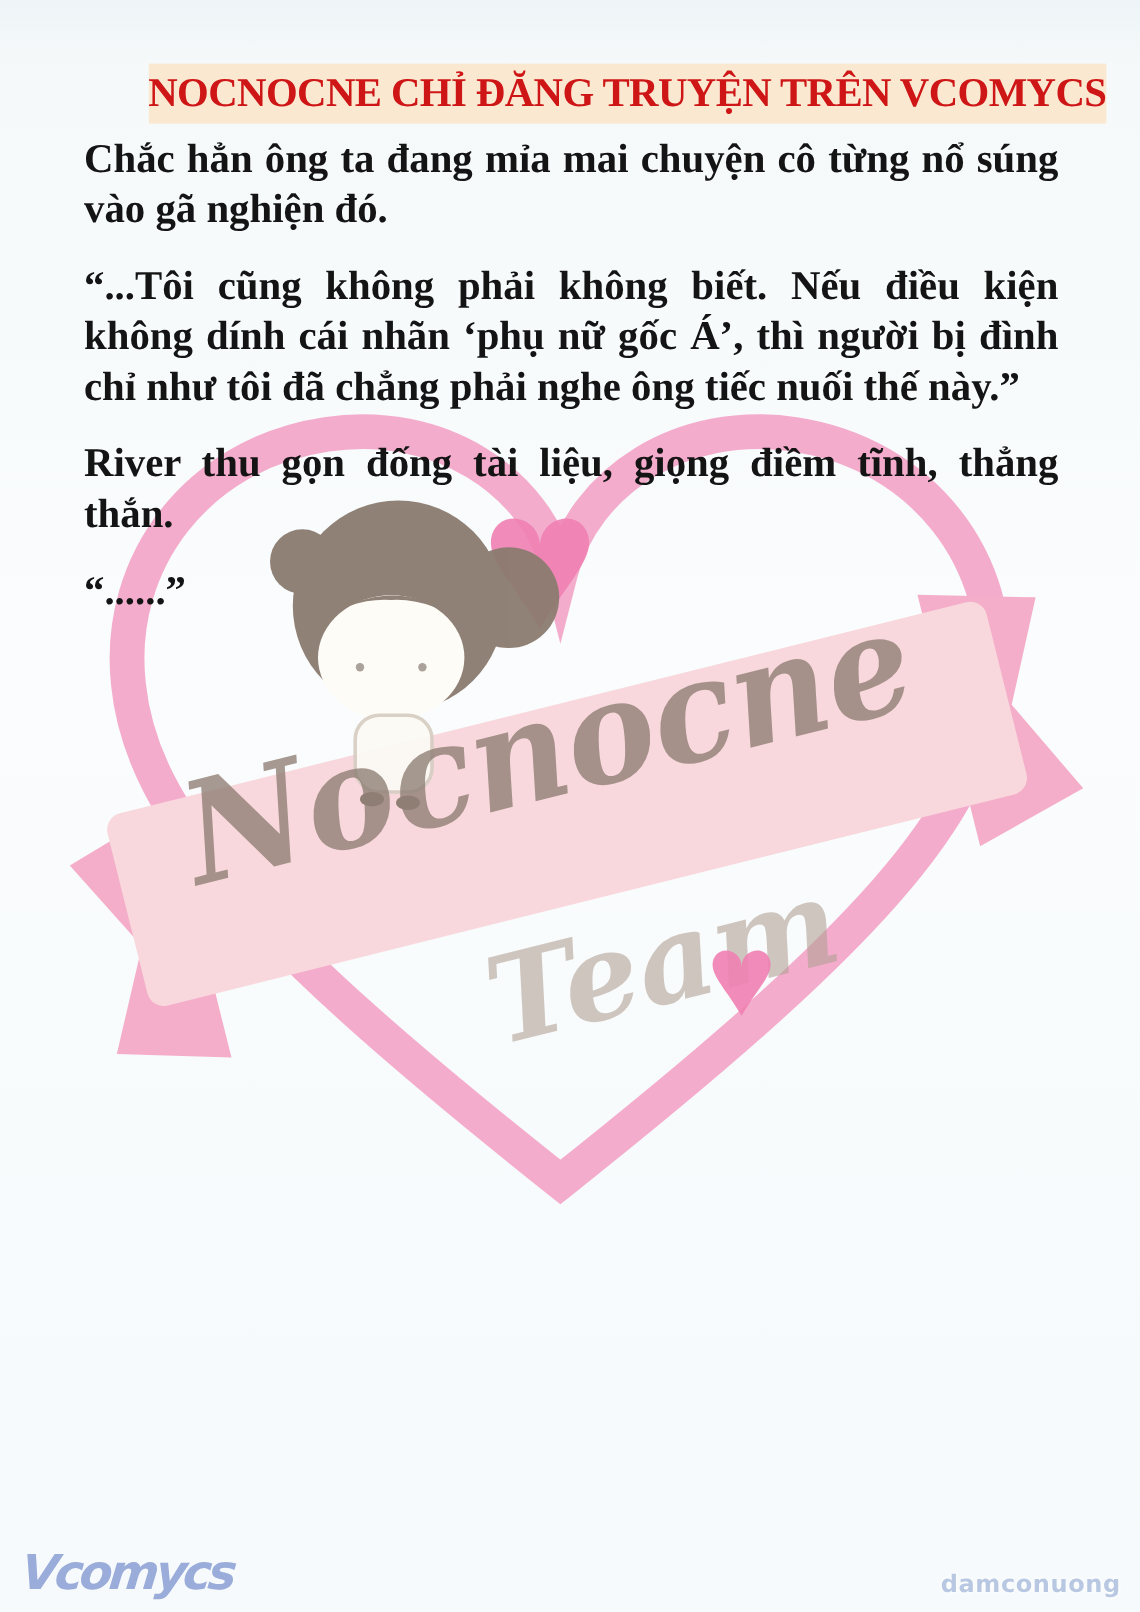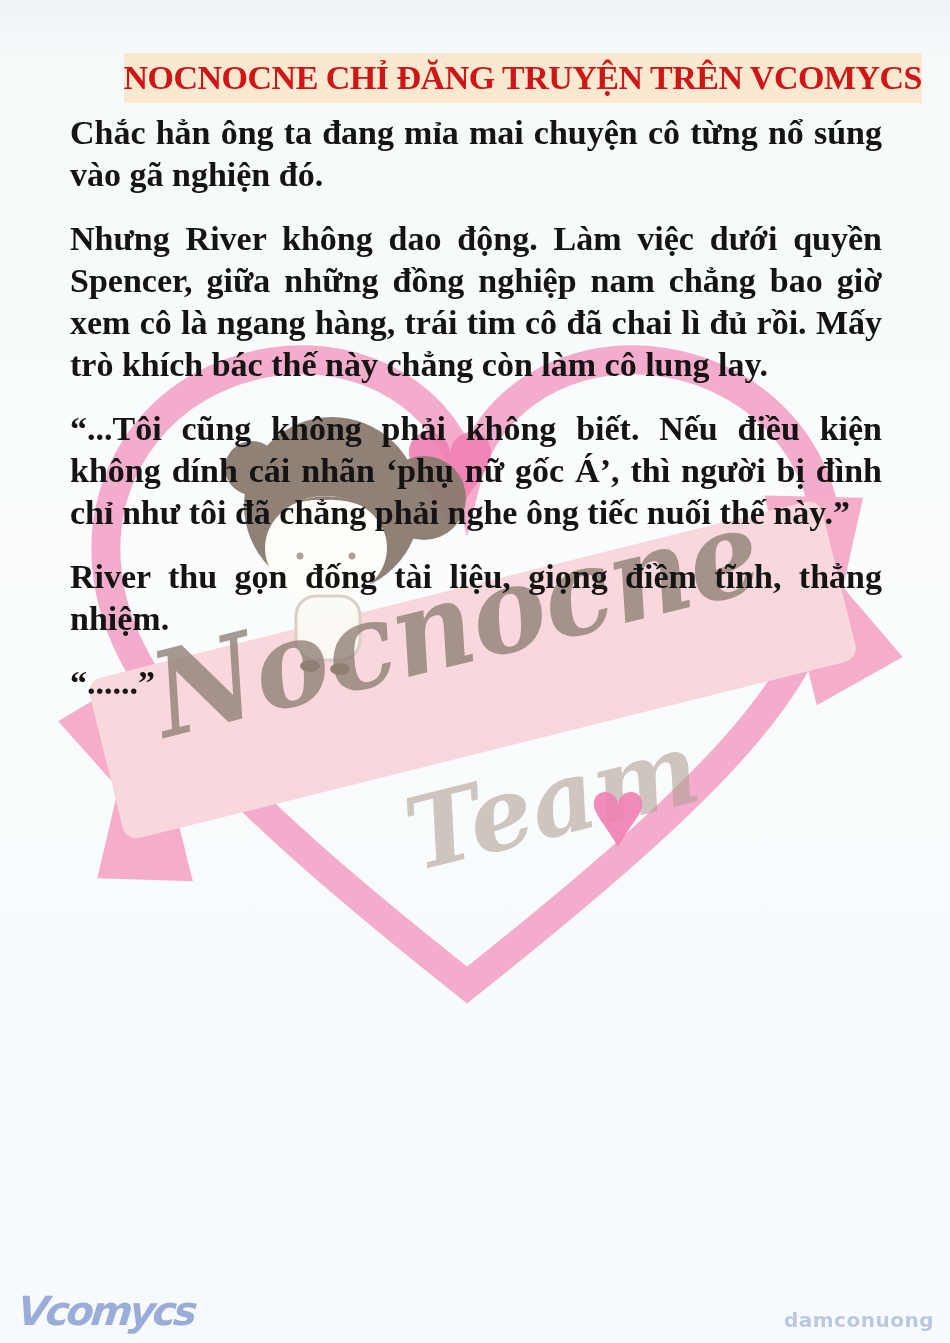--- a/index.html
+++ b/index.html
@@ -83,22 +83,21 @@
 
     <path transform="translate(618,792) scale(0.62)" d="M0 22 C 0 7, -12 0, -21 0 C -32 0, -39 9, -39 19 C -39 36, -21 52, 0 88 C 21 52, 39 36, 39 19 C 39 9, 32 0, 21 0 C 12 0, 0 7, 0 22 Z" fill="#ef7fb3" opacity="0.9"></path>
   </svg>
 
   <div class="header-banner">
     <span>NOCNOCNE CHỈ ĐĂNG TRUYỆN TRÊN VCOMYCS</span>
   </div>
 
   <div class="story-text">
     <p>Chắc hẳn ông ta đang mỉa mai chuyện cô từng nổ súng vào gã nghiện đó.</p>
-    <p>Nhưng River không dao động. Làm việc dưới quyền Spencer, giữa những đồng nghiệp nam chẳng bao giờ xem cô là ngang hàng, trái tim cô đã chai lì đủ rồi. Mấy trò khích bác thế này chẳng còn làm cô lung lay.</p>
     <p>“...Tôi cũng không phải không biết. Nếu điều kiện không dính cái nhãn ‘phụ nữ gốc Á’, thì người bị đình chỉ như tôi đã chẳng phải nghe ông tiếc nuối thế này.”</p>
-    <p>River thu gọn đống tài liệu, giọng điềm tĩnh, thẳng nhiệm.</p>
+    <p>River thu gọn đống tài liệu, giọng điềm tĩnh, thẳng thắn.</p>
     <p>“......”</p>
   </div>
 
   <div class="vcomycs-mark">Vcomycs</div>
   <div class="damconuong-mark">damconuong</div>
 
 </div>
 
 </body></html>

